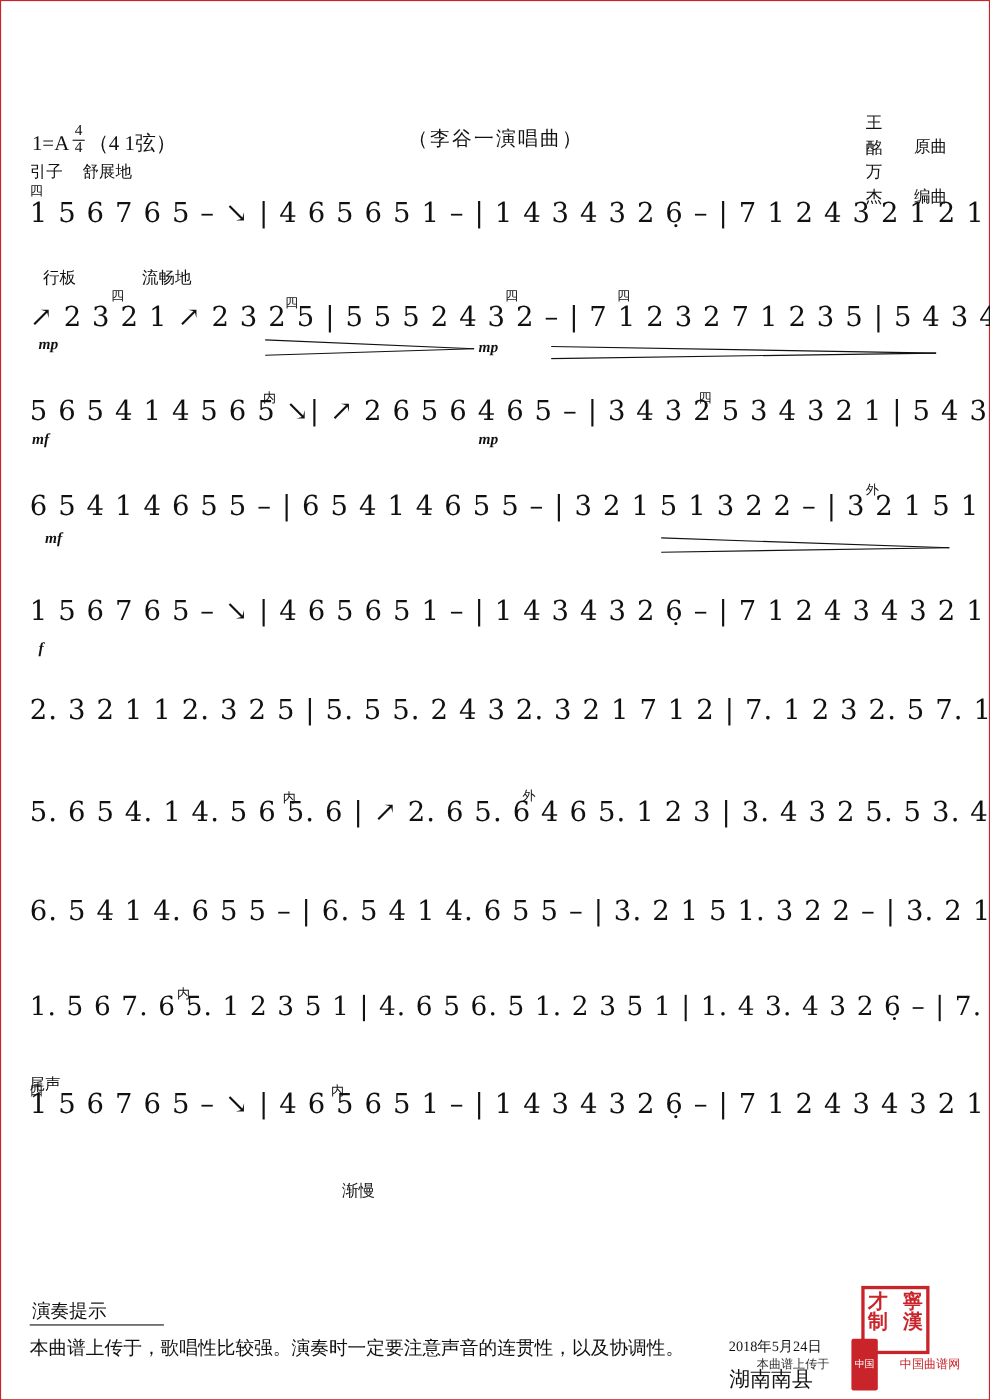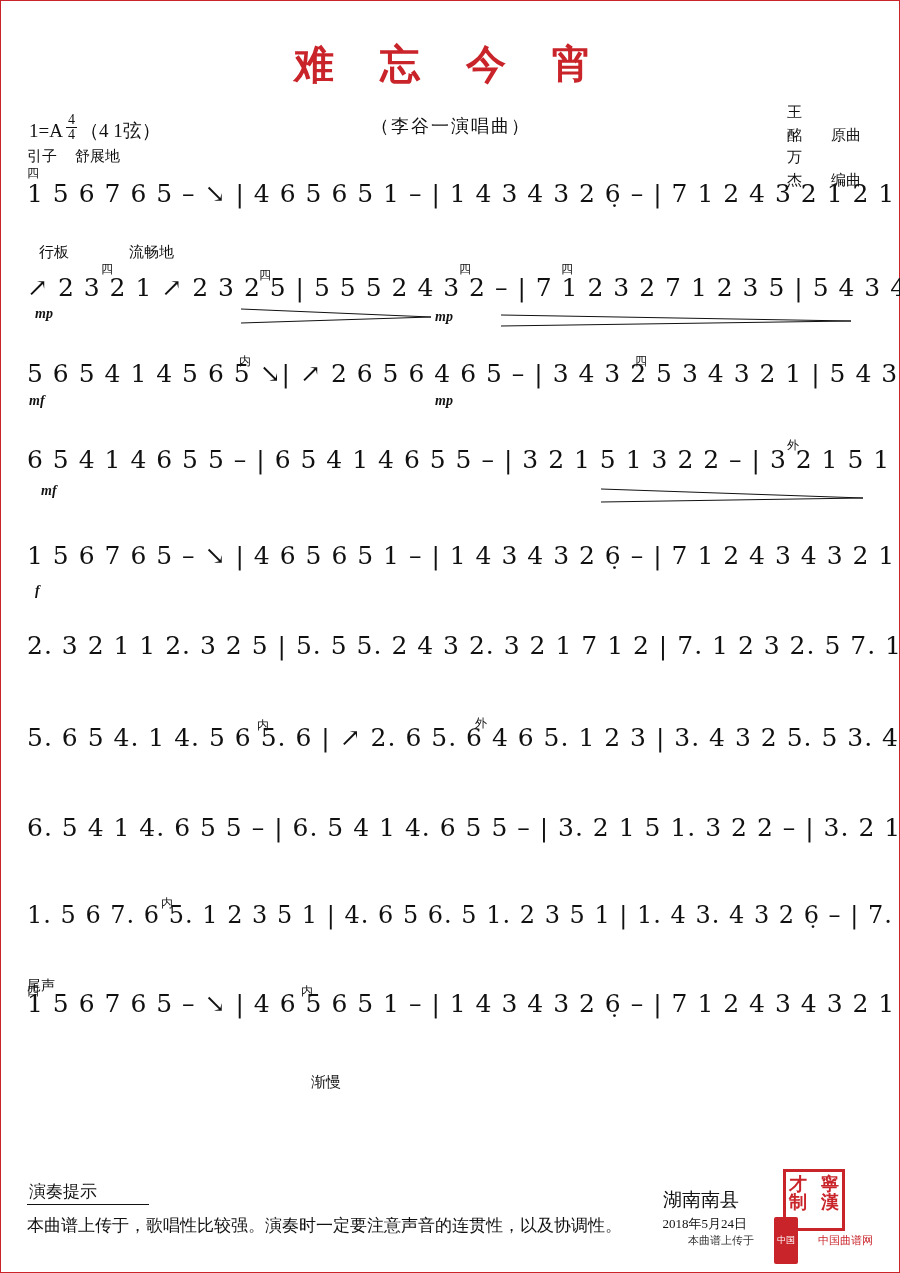--- a/index.html
+++ b/index.html
@@ -114,21 +114,21 @@
   }
   .footer-text {
     position: absolute;
     left: 26px;
     top: 1213px;
     font-size: 17px;
   }
   .place {
     position: absolute;
     right: 160px;
-    top: 1186px;
+    top: 1240px;
     font-size: 19px;
     text-align: center;
   }
   .date {
     position: absolute;
     right: 152px;
     top: 1214px;
     font-size: 13px;
     text-align: center;
   }
@@ -166,21 +166,20 @@
     border-radius: 2px;
     font-size: 9px;
   }
   .watermark .wm-site { color: #c9242a; }
 </style>
 </head>
 <body>
 
 <div class="sheet">
 
-  <div class="title">难 忘 今 宵</div>
   <div class="subtitle">（李谷一演唱曲）</div>
 
   <div class="keysig">
     <span>1=A</span><span class="frac"><span class="num">4</span><span class="den">4</span></span><span>（4 1弦）</span>
   </div>
 
   <div class="credits">
     <div><span class="name">王　酩</span><span>原曲</span></div>
     <div><span class="name">万　杰</span><span>编曲</span></div>
   </div>

